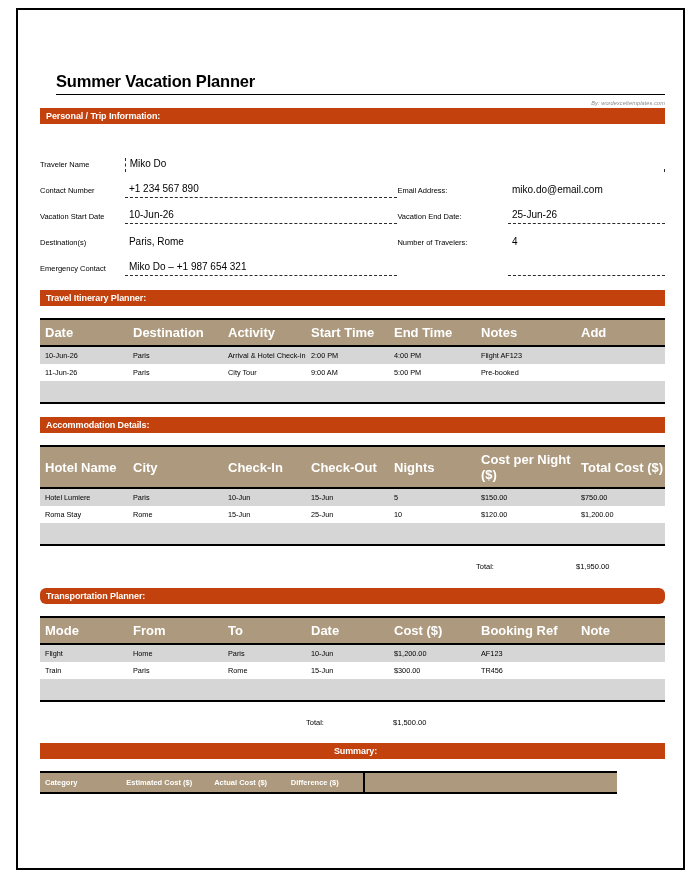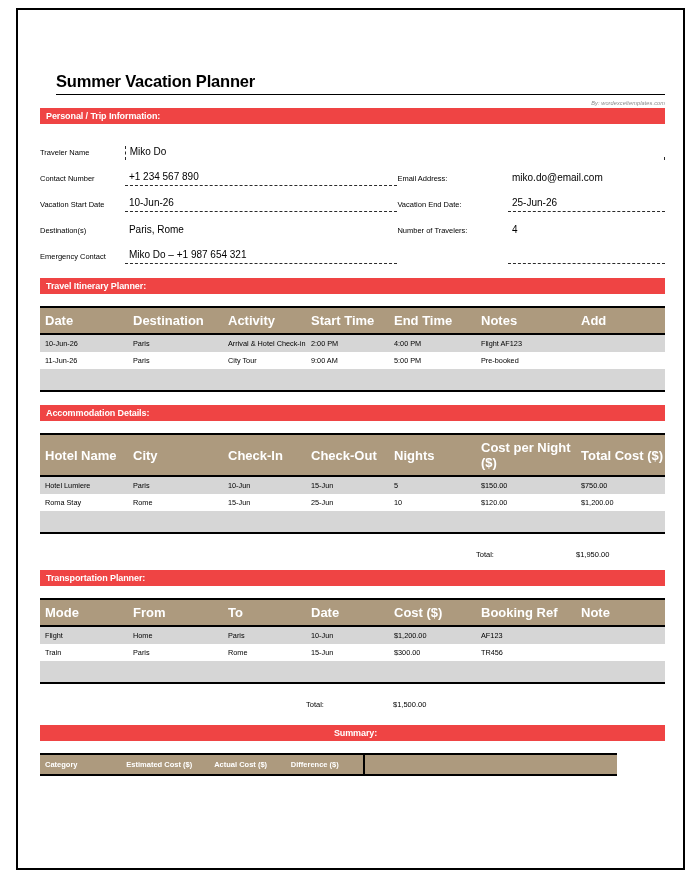--- a/index.html
+++ b/index.html
@@ -50,36 +50,36 @@
     text-align: right;
     font-size: 5.6px;
     font-style: italic;
     color: #8a8a8a;
     letter-spacing: 0.1px;
     padding: 5px 2px 2px 0;
   }
 
   
   .section-bar {
-    background: #ef4444;
+    background: #c2410c;
     color: #ffffff;
     font-size: 9px;
     font-weight: bold;
     letter-spacing: -0.1px;
     height: 16px;
     line-height: 16px;
     padding-left: 6px;
     box-sizing: border-box;
     width: 625px;
   }
 
   
   .info-block {
     width: 625px;
-    padding-top: 10px;
+    padding-top: 22px;
   }
   .info-row {
     display: flex;
     align-items: flex-end;
     height: 26px;
   }
   .f-label {
     font-size: 7.5px;
     white-space: nowrap;
     padding-bottom: 3px;
@@ -322,21 +322,21 @@
         </tr>
       </tbody>
     </table>
 
     <div class="total-row">
       <div style="width:436px"></div>
       <div class="total-lbl" style="width:100px">Total:</div>
       <div class="total-val">$1,950.00</div>
     </div>
 
-    <div class="section-bar" style="margin-top:11px;">Transportation Planner:</div>
+    <div class="section-bar" style="margin-top:17px;border-radius:6px;">Transportation Planner:</div>
 
     <table class="tbl">
       <colgroup>
         <col style="width:88px">
           <col style="width:95px">
           <col style="width:83px">
         <col style="width:83px">
           <col style="width:87px">
           <col style="width:100px">
           <col style="width:89px">

